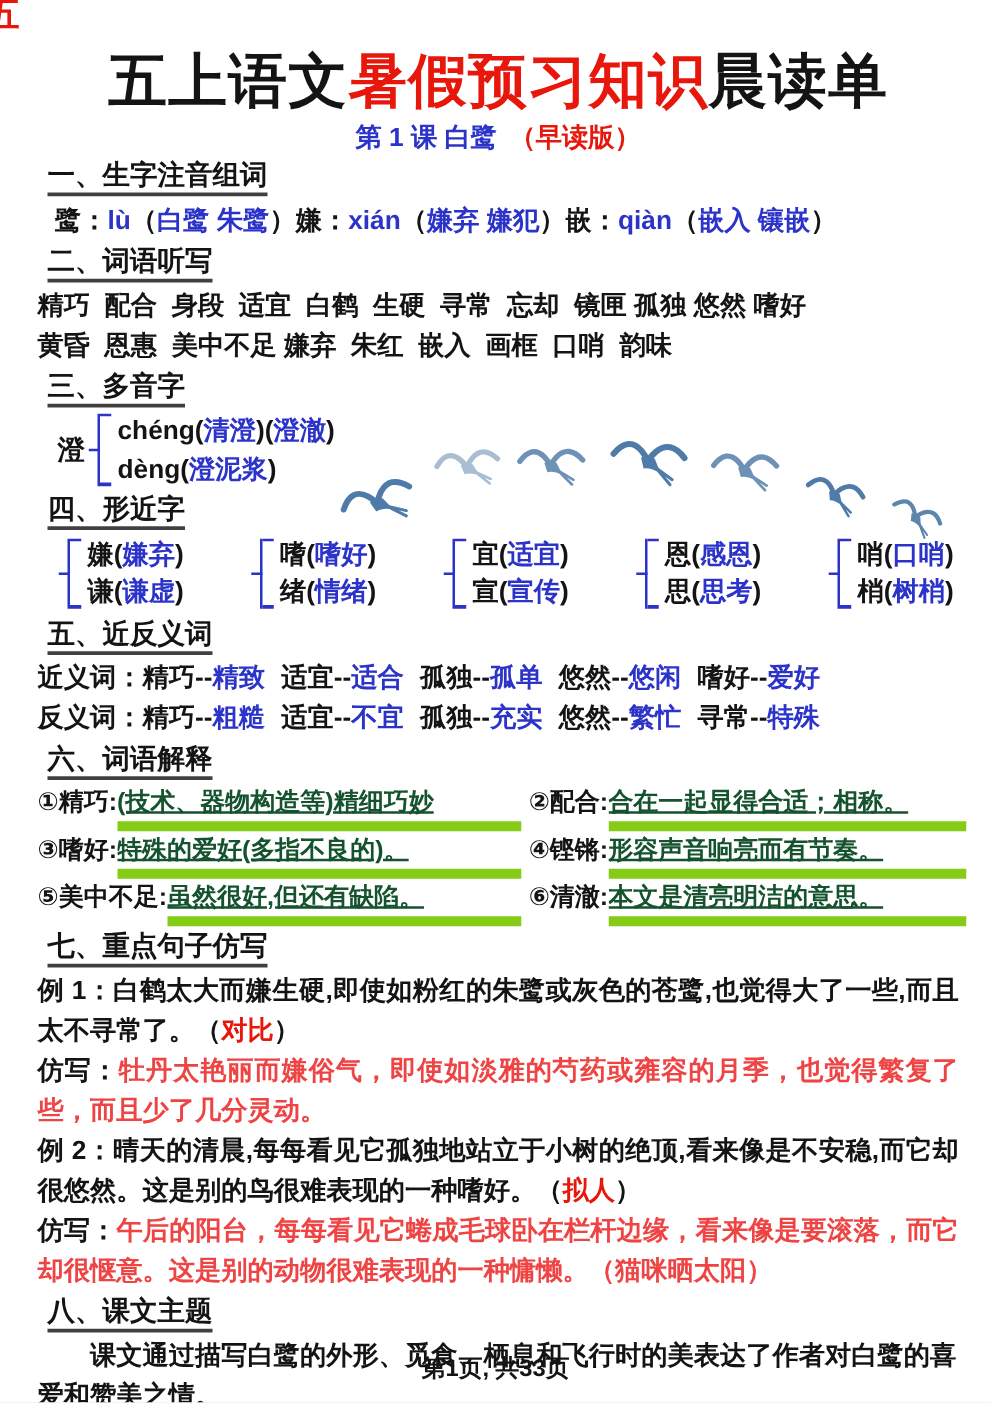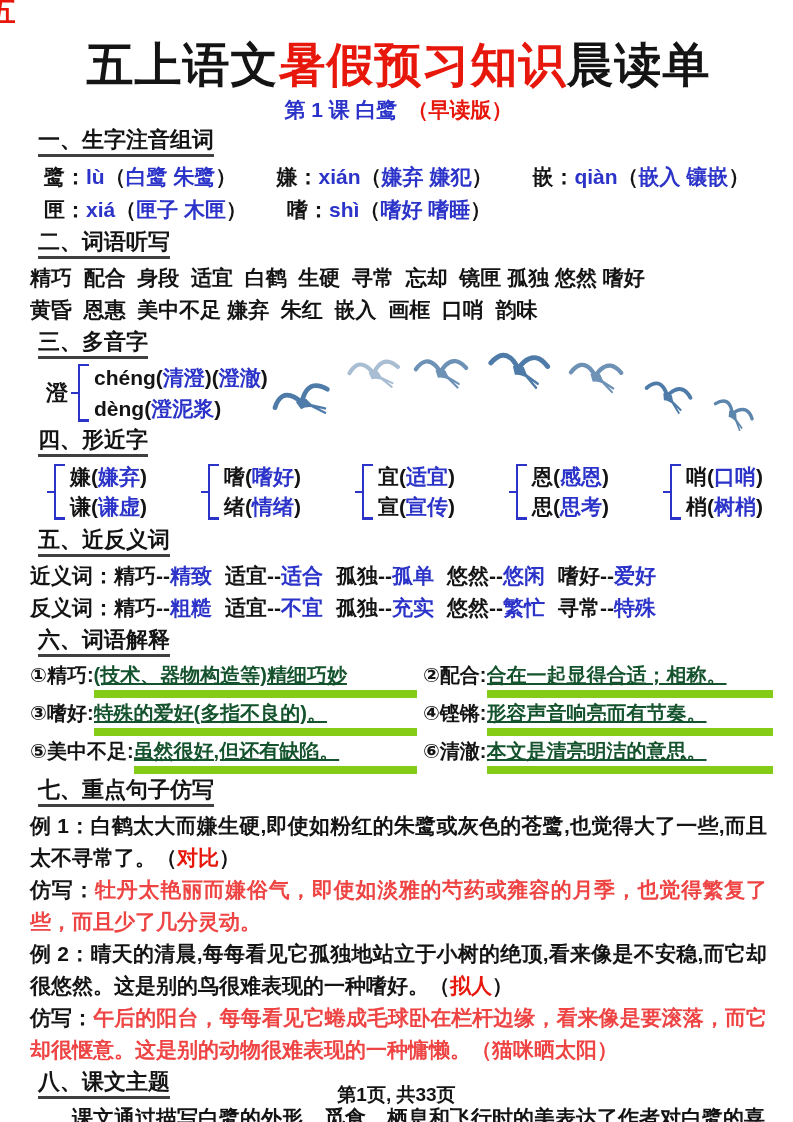--- a/index.html
+++ b/index.html
@@ -19,21 +19,21 @@
   .corner span { display:block; color:#e8170c; font-size:27px; font-weight:800; margin:-6px 0 0 -11px; }
   
   .title { margin-top:36px; text-align:center; font-size:47px; line-height:1.25; font-weight:900; letter-spacing:1px; }
   .subtitle { text-align:center; font-size:21px; font-weight:800; margin-top:1px; }
   .subtitle .lesson { color:#2b33c9; margin-right:10px; }
   
   .sec-h { display:inline-block; font-size:22px; font-weight:800; line-height:26px;
            border-bottom:3px solid #404040; padding-bottom:1px; margin:3px 0 3px 8px; }
   .sec-h-wrap { line-height:30px; }
   
-  .zi-row { display:flex; gap:40px; margin-left:14px; line-height:33px; white-space:nowrap; }
+  .zi-row { display:flex; margin-left:14px; line-height:33px; white-space:nowrap; }
   
   .dictation { line-height:32px; white-space:pre-wrap; }
   
   .vbracket { position:relative; width:10px; align-self:stretch; margin:2px 6px 2px 10px;
               border-left:2.5px solid #2b33c9; }
   .vbracket::before, .vbracket::after { content:""; position:absolute; left:0; width:9px; height:2.5px; background:#2b33c9; }
   .vbracket::before { top:0; } .vbracket::after { bottom:0; }
   .vbracket .mid { position:absolute; left:-9px; top:50%; margin-top:-1px; width:9px; height:2.5px; background:#2b33c9; }
   
   .duoyin { display:flex; align-items:center; margin-left:16px; line-height:31px; }
@@ -88,24 +88,20 @@
     <div class="subtitle">
       <span class="lesson">第 1 课  白鹭</span><span class="red">（早读版）</span>
     </div>
 
     <div class="sec-h-wrap"><span class="sec-h">一、生字注音组词</span></div>
     <div class="zi-row">
       <span><b>鹭</b><b>：</b><i class="blue">lù</i><b>（</b><i class="blue">白鹭 朱鹭</i><b>）</b></span>
       <span><b>嫌</b><b>：</b><i class="blue">xián</i><b>（</b><i class="blue">嫌弃 嫌犯</i><b>）</b></span>
       <span><b>嵌</b><b>：</b><i class="blue">qiàn</i><b>（</b><i class="blue">嵌入 镶嵌</i><b>）</b></span>
     </div>
-    <div class="zi-row">
-      <span><b>匣</b><b>：</b><i class="blue">xiá</i><b>（</b><i class="blue">匣子 木匣</i><b>）</b></span>
-      <span><b>嗜</b><b>：</b><i class="blue">shì</i><b>（</b><i class="blue">嗜好 嗜睡</i><b>）</b></span>
-    </div>
 
     <div class="sec-h-wrap"><span class="sec-h">二、词语听写</span></div>
     <div class="dictation">精巧  配合  身段  适宜  白鹤  生硬  寻常  忘却  镜匣 孤独 悠然 嗜好</div>
     <div class="dictation">黄昏  恩惠  美中不足 嫌弃  朱红  嵌入  画框  口哨  韵味</div>
 
     <div class="sec-h-wrap"><span class="sec-h">三、多音字</span></div>
     <div class="duoyin">
       <span class="zi">澄</span>
       <span class="vbracket">
           <i class="mid"></i>

